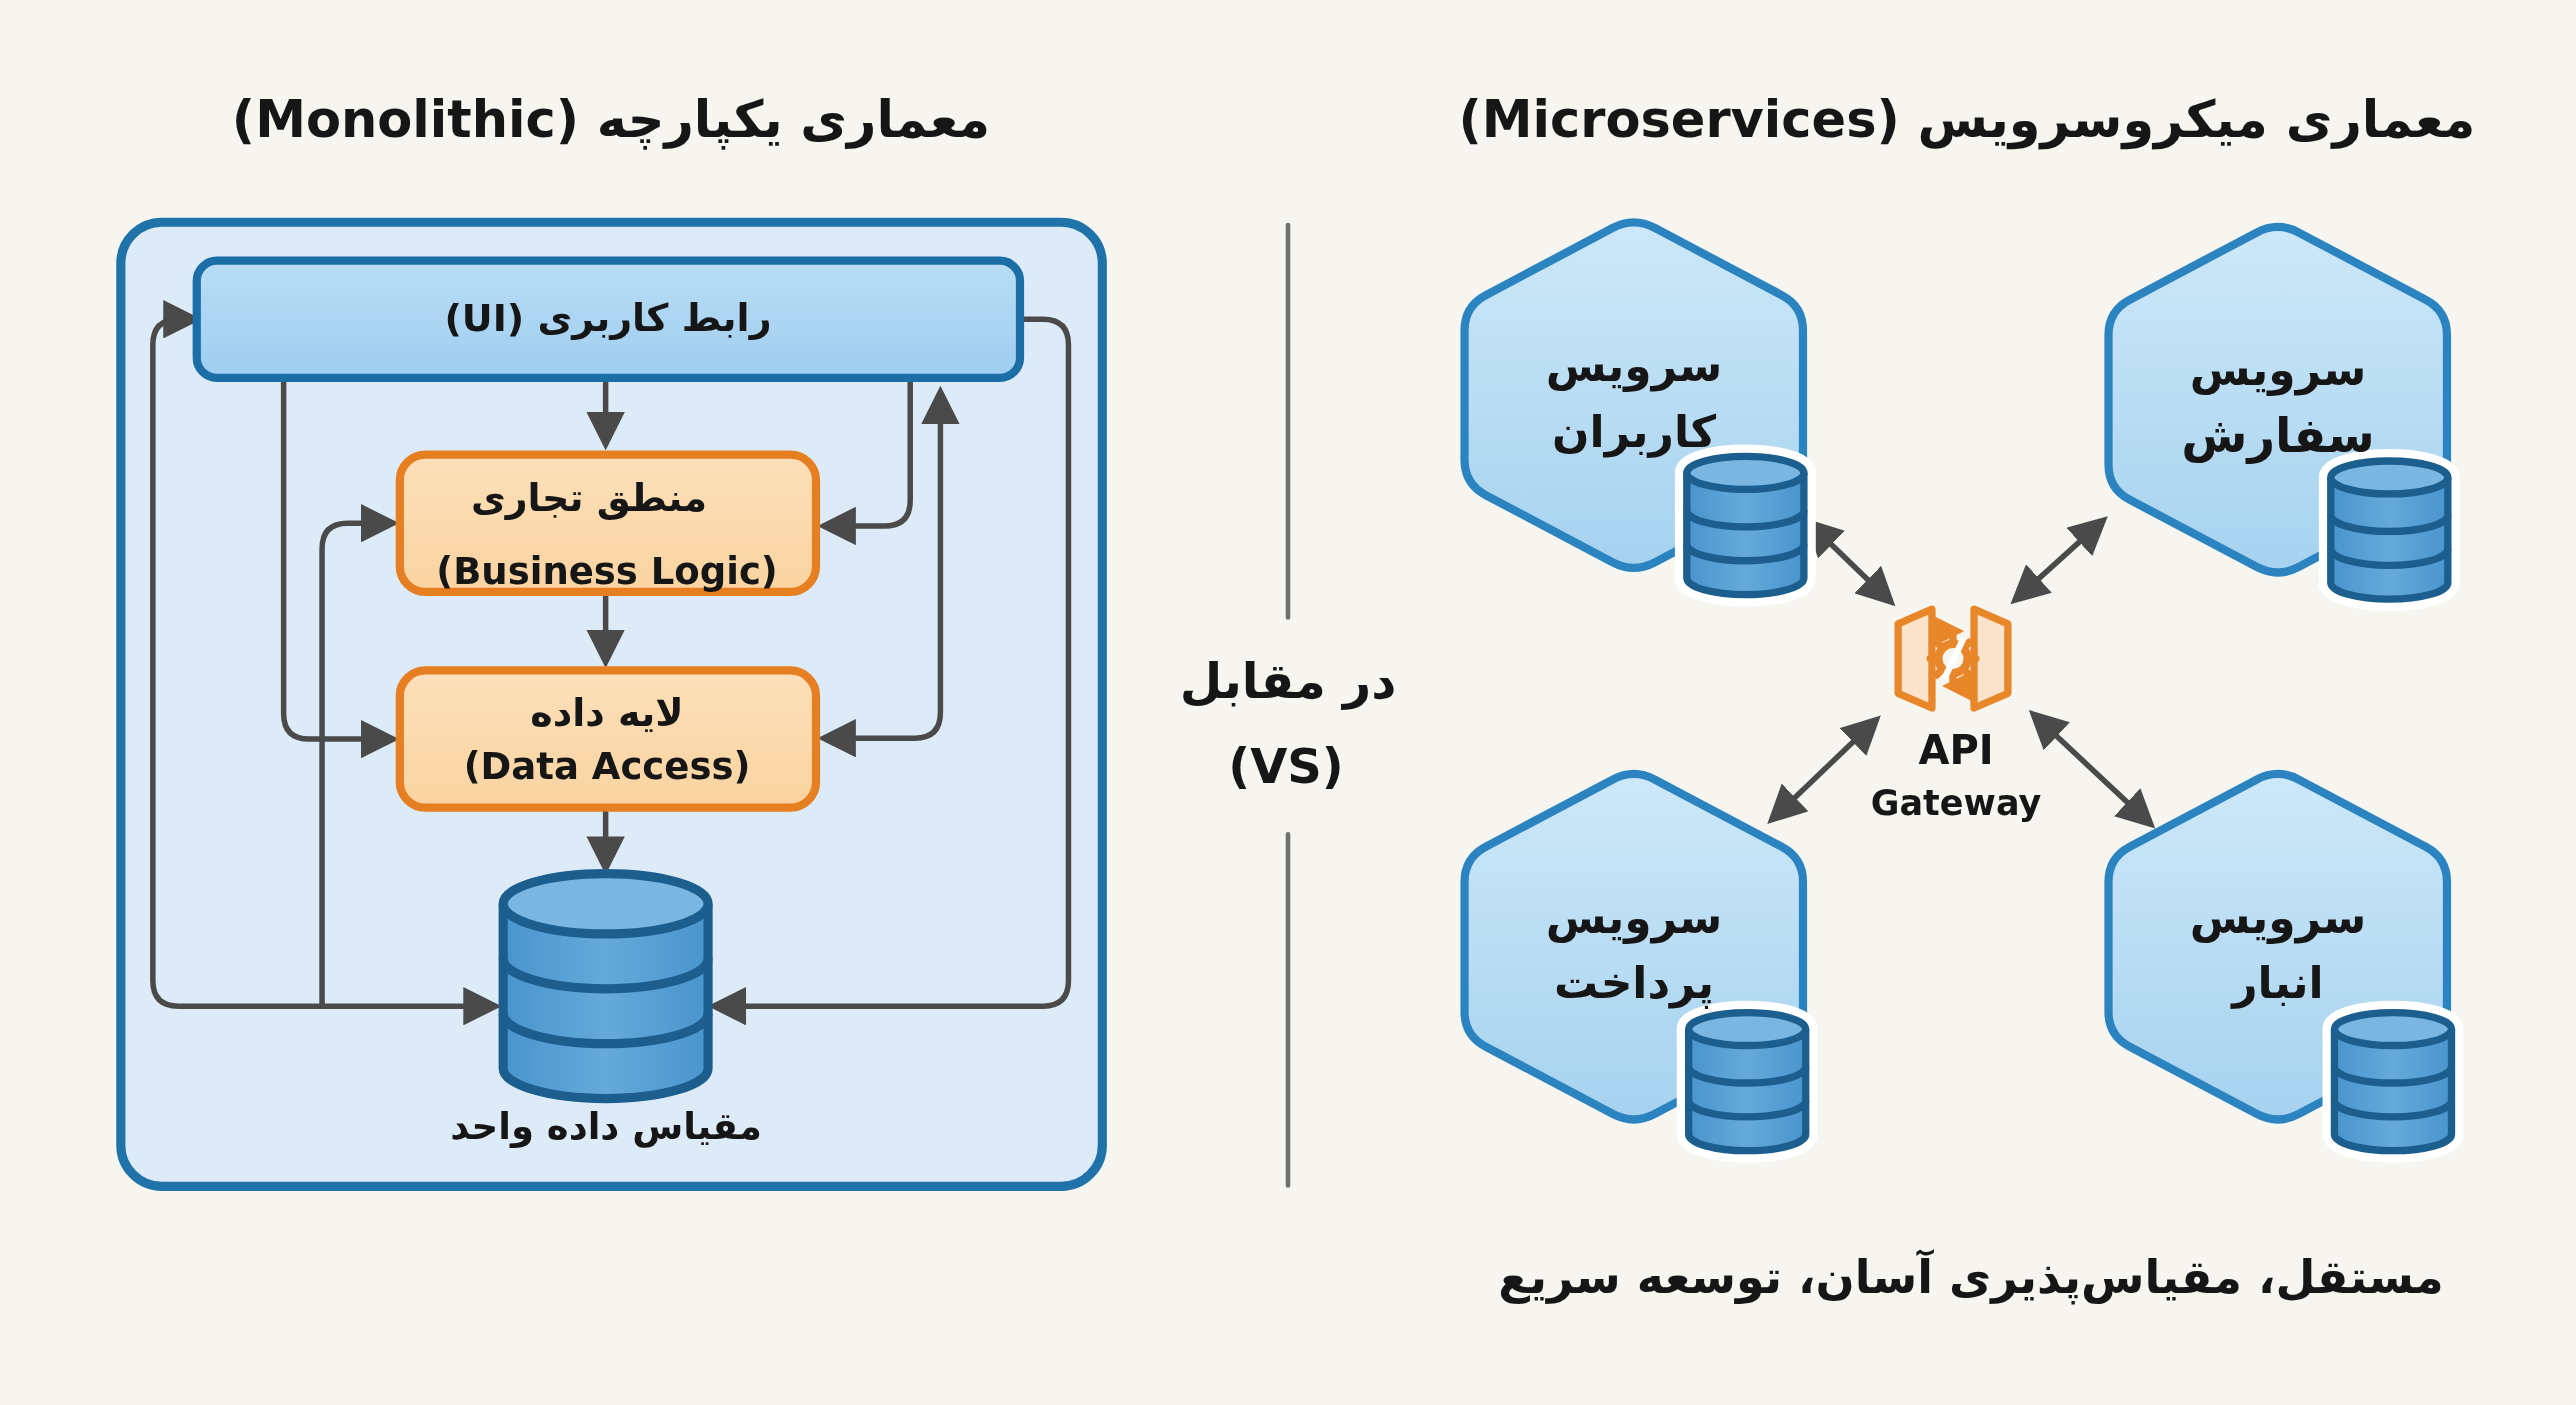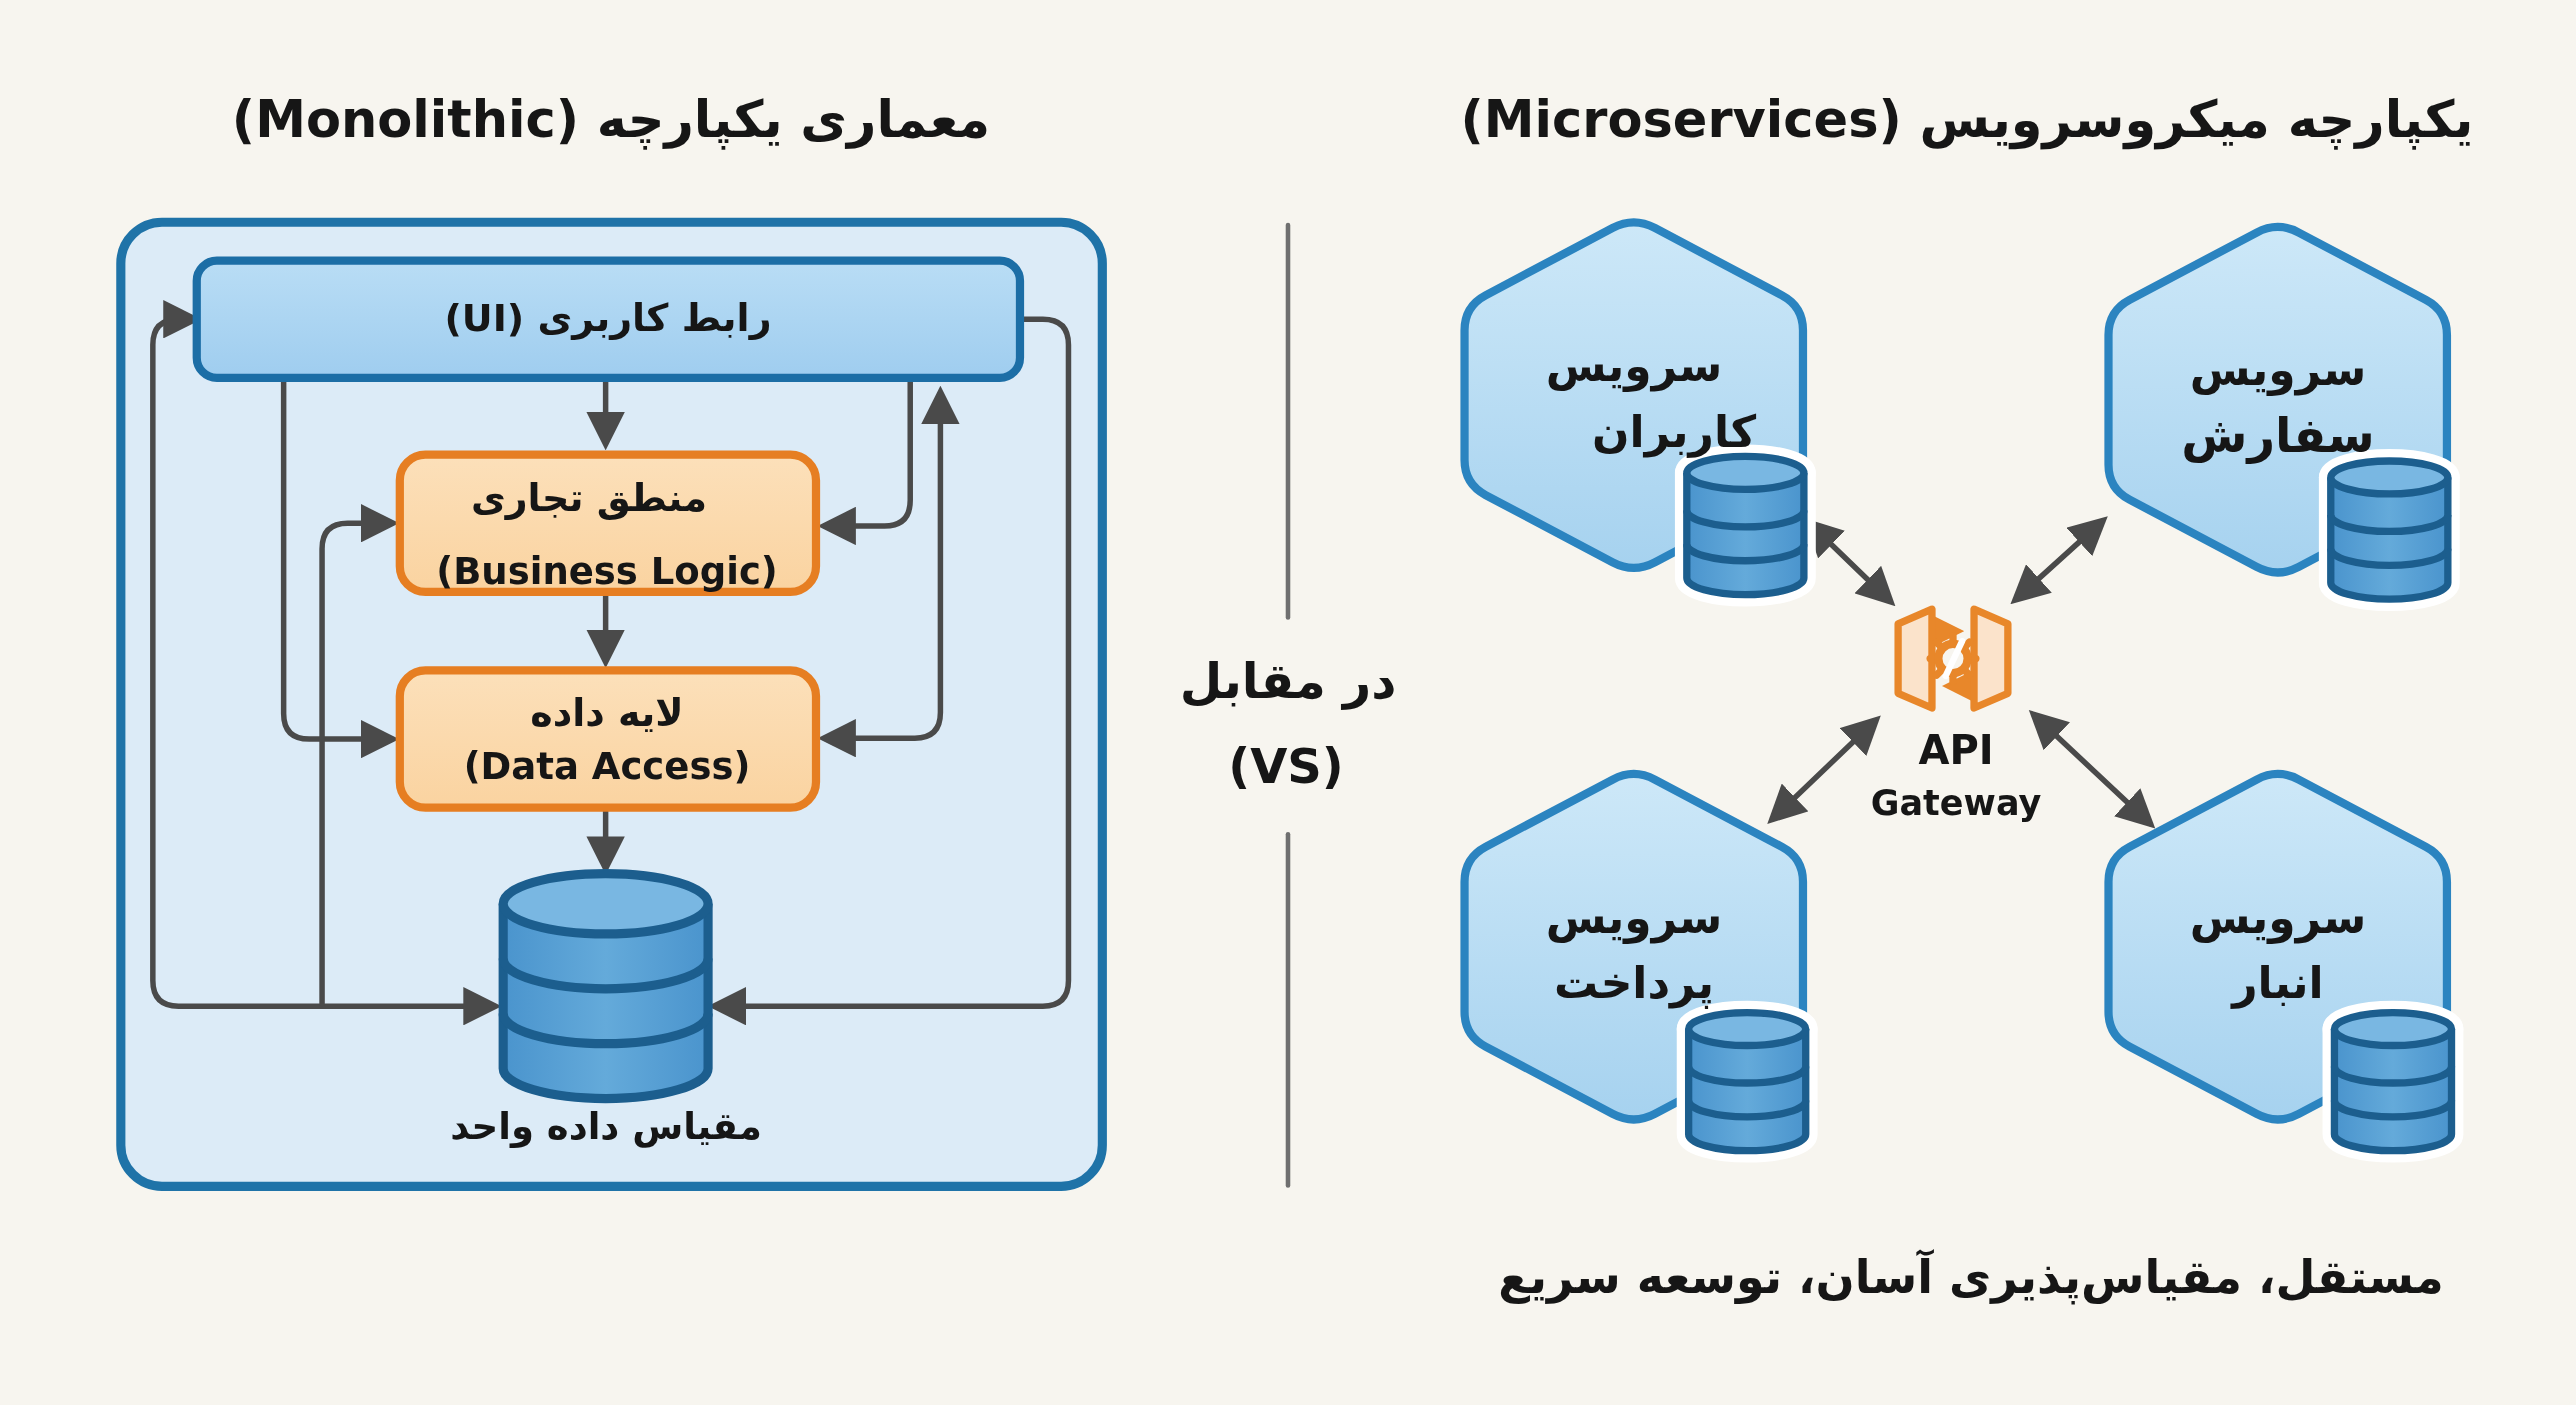--- a/index.html
+++ b/index.html
@@ -133,37 +133,37 @@
     </g>
 
     <use href="#smallDb" transform="translate(1908,572)"></use>
     <use href="#smallDb" transform="translate(2612,577)"></use>
     <use href="#smallDb" transform="translate(1910,1180)"></use>
     <use href="#smallDb" transform="translate(2616,1180)"></use>
   </g>
 </svg>
 
 <div class="lbl" style="left:611px; top:120px; font-size:51px;" dir="rtl">معماری یکپارچه (Monolithic)</div>
-<div class="lbl" style="left:1967px; top:120px; font-size:51px;" dir="rtl">یکپارچه میکروسرویس (Microservices)</div>
+<div class="lbl" style="left:1967px; top:120px; font-size:51px;" dir="rtl">معماری میکروسرویس (Microservices)</div>
 
 <div class="lbl" style="left:608px; top:319px; font-size:38px;" dir="rtl">رابط کاربری (UI)</div>
 
 <div class="lbl" style="left:589px; top:499px; font-size:38px;" dir="rtl">منطق تجاری</div>
 <div class="lbl" style="left:607px; top:572px; font-size:37px;">(Business Logic)</div>
 
 <div class="lbl" style="left:607px; top:714px; font-size:38px;" dir="rtl">لایه داده</div>
 <div class="lbl" style="left:607px; top:767px; font-size:37px;">(Data Access)</div>
 
 <div class="lbl" style="left:606px; top:1127px; font-size:37px;" dir="rtl">مقیاس داده واحد</div>
 
 <div class="lbl" style="left:1288px; top:682px; font-size:49px;" dir="rtl">در مقابل</div>
 <div class="lbl" style="left:1286px; top:767px; font-size:48px;">(VS)</div>
 
 <div class="lbl" style="left:1634px; top:366px; font-size:44px;" dir="rtl">سرویس</div>
-<div class="lbl" style="left:1634px; top:432px; font-size:44px;margin-left:40px;" dir="rtl">کاربران</div>
+<div class="lbl" style="left:1634px; top:432px; font-size:44px;" dir="rtl">کاربران</div>
 
 <div class="lbl" style="left:2278px; top:370px; font-size:44px;" dir="rtl">سرویس</div>
 <div class="lbl" style="left:2278px; top:436px; font-size:48px;" dir="rtl">سفارش</div>
 
 <div class="lbl" style="left:1634px; top:918px; font-size:44px;" dir="rtl">سرویس</div>
 <div class="lbl" style="left:1634px; top:983px; font-size:44px;" dir="rtl">پرداخت</div>
 
 <div class="lbl" style="left:2278px; top:918px; font-size:44px;" dir="rtl">سرویس</div>
 <div class="lbl" style="left:2278px; top:983px; font-size:44px;" dir="rtl">انبار</div>
 

